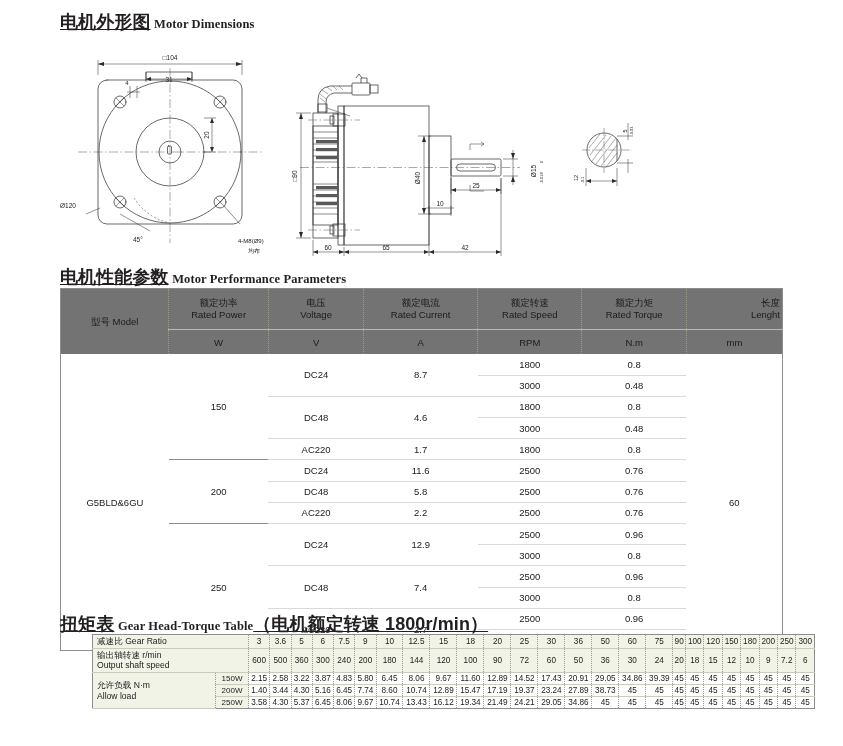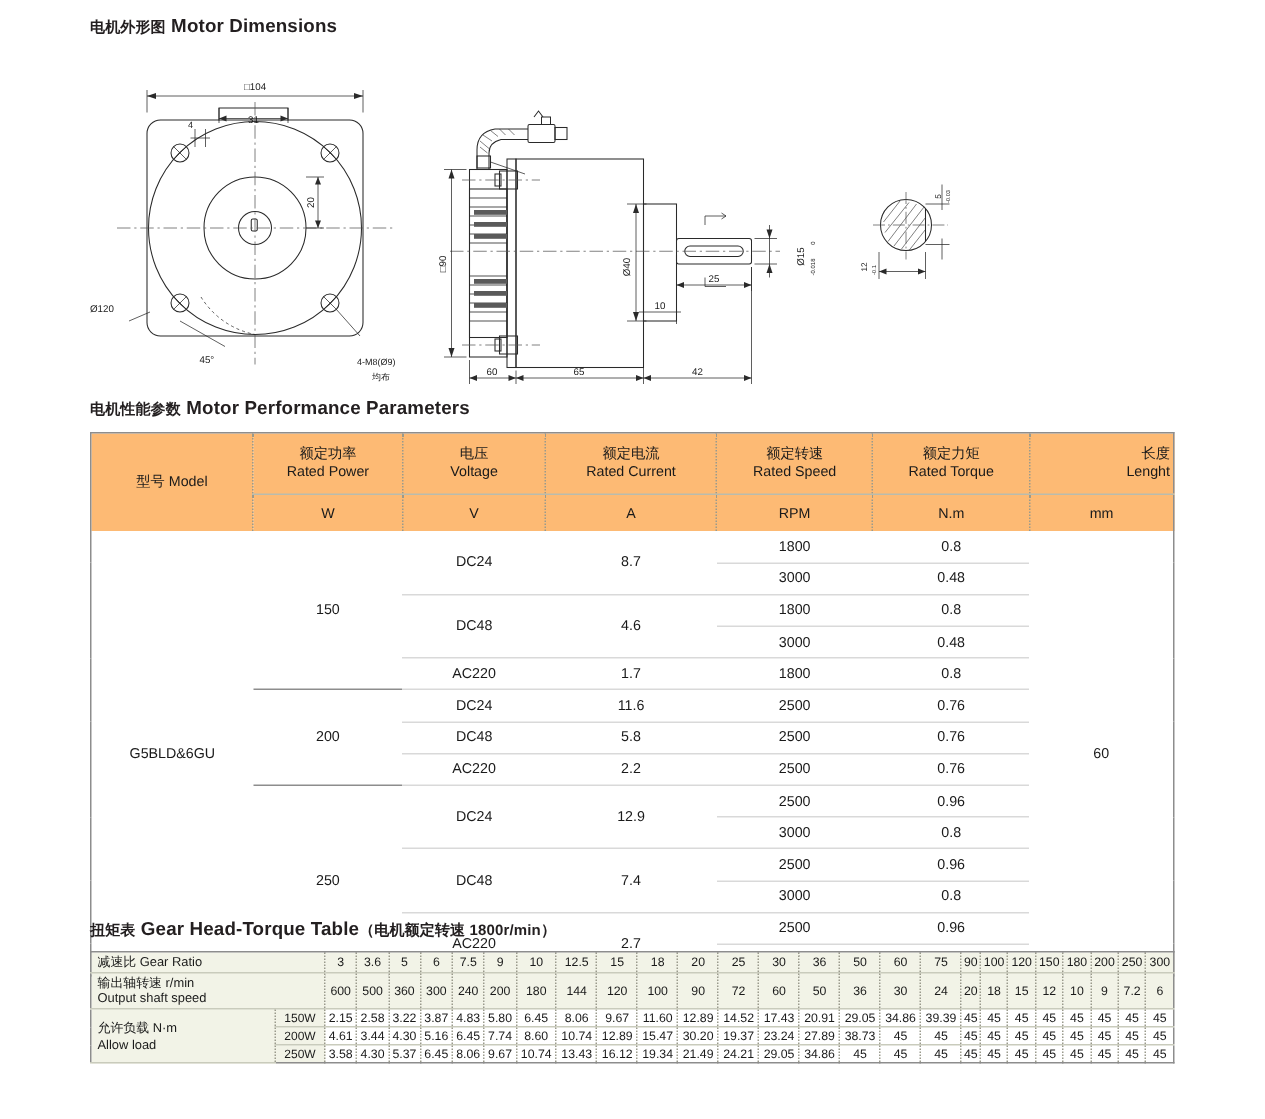--- a/index.html
+++ b/index.html
@@ -5,52 +5,52 @@
   html,body{margin:0;padding:0;}
   body{
     width:843px;height:746px;background:#ffffff;
     font-family:"Liberation Sans","DejaVu Sans",sans-serif;
     color:#1a1a1a;position:relative;overflow:hidden;
   }
   .section-title{
     position:absolute;font-size:12.5px;font-weight:bold;color:#231f20;
     white-space:nowrap;letter-spacing:0.1px;
   }
-  .section-title .cn{font-size:10px;}
-  .section-title .en{font-weight:bold;}
+  .section-title .cn{font-size:18px;text-decoration:underline;}
+  .section-title .en{font-weight:bold;font-family:Liberation Serif, serif;}
 
   
   #drawings{position:absolute;left:0;top:28px;width:843px;height:232px;}
   #drawings svg{display:block;}
 
   
   #perf-wrap{position:absolute;left:60px;top:288px;width:723px;}
   table{border-collapse:collapse;width:100%;}
   #perf-table{font-size:9.5px;}
   #perf-table th,#perf-table td{
     border:none;text-align:center;vertical-align:middle;color:#1a1a1a;
   }
   #perf-table thead th{
-    background:#fdba74;font-weight:normal;padding:3px 2px;
+    background:#737373;font-weight:normal;padding:3px 2px;
   }
   #perf-table thead tr.hdr-main th{height:34px;line-height:1.25;}
   #perf-table thead tr.hdr-unit th{height:18px;}
   .vsep{border-left:1px dotted #9a9a8c !important;}
   .hline-unit{border-top:1px solid #b9bcae !important;}
   #perf-table tbody td{
     background:#ffffff;height:0;padding:2px 2px;
   }
   .rowline{border-top:1px solid #d9d9d9 !important;}
   .rowline-strong{border-top:1px solid #8d8d8d !important;}
   .tbl-outer{border:1px solid #8d8d8d;}
   .cell-dot-l{border-left:1px dotted #9a9a8c;}
 
   
   #gear-wrap{position:absolute;left:60px;top:634px;width:723px;}
-  #gear-table{font-size:8.2px;}
+  #gear-table{font-size:8.2px;margin-left:32px;}
   #gear-table td{
     border-right:1px dotted #9a9a8c;border-bottom:1px solid #c9cbbc;
     text-align:center;padding:1px 0;background:#f2f3e7;color:#1a1a1a;
     white-space:nowrap;
   }
   #gear-table td.lbl{
     text-align:left;padding-left:4px;background:#f2f3e7;font-size:8.6px;
     line-height:1.25;
   }
   #gear-table td.wlbl{
@@ -544,31 +544,31 @@
           <td>45</td>
           <td>45</td>
           <td>45</td>
           <td>45</td>
           <td>45</td>
           <td>45</td>
           <td>45</td>
         </tr>
         <tr class="load">
           <td class="wlbl" style="width: 32px;">200W</td>
-          <td>4.61</td>
+          <td>1.40</td>
           <td>3.44</td>
           <td>4.30</td>
           <td>5.16</td>
           <td>6.45</td>
           <td>7.74</td>
           <td>8.60</td>
           <td>10.74</td>
           <td>12.89</td>
           <td>15.47</td>
-          <td>30.20</td>
+          <td>17.19</td>
           <td>19.37</td>
           <td>23.24</td>
           <td>27.89</td>
           <td>38.73</td>
           <td>45</td>
           <td>45</td>
           <td>45</td>
           <td>45</td>
           <td>45</td>
           <td>45</td>

